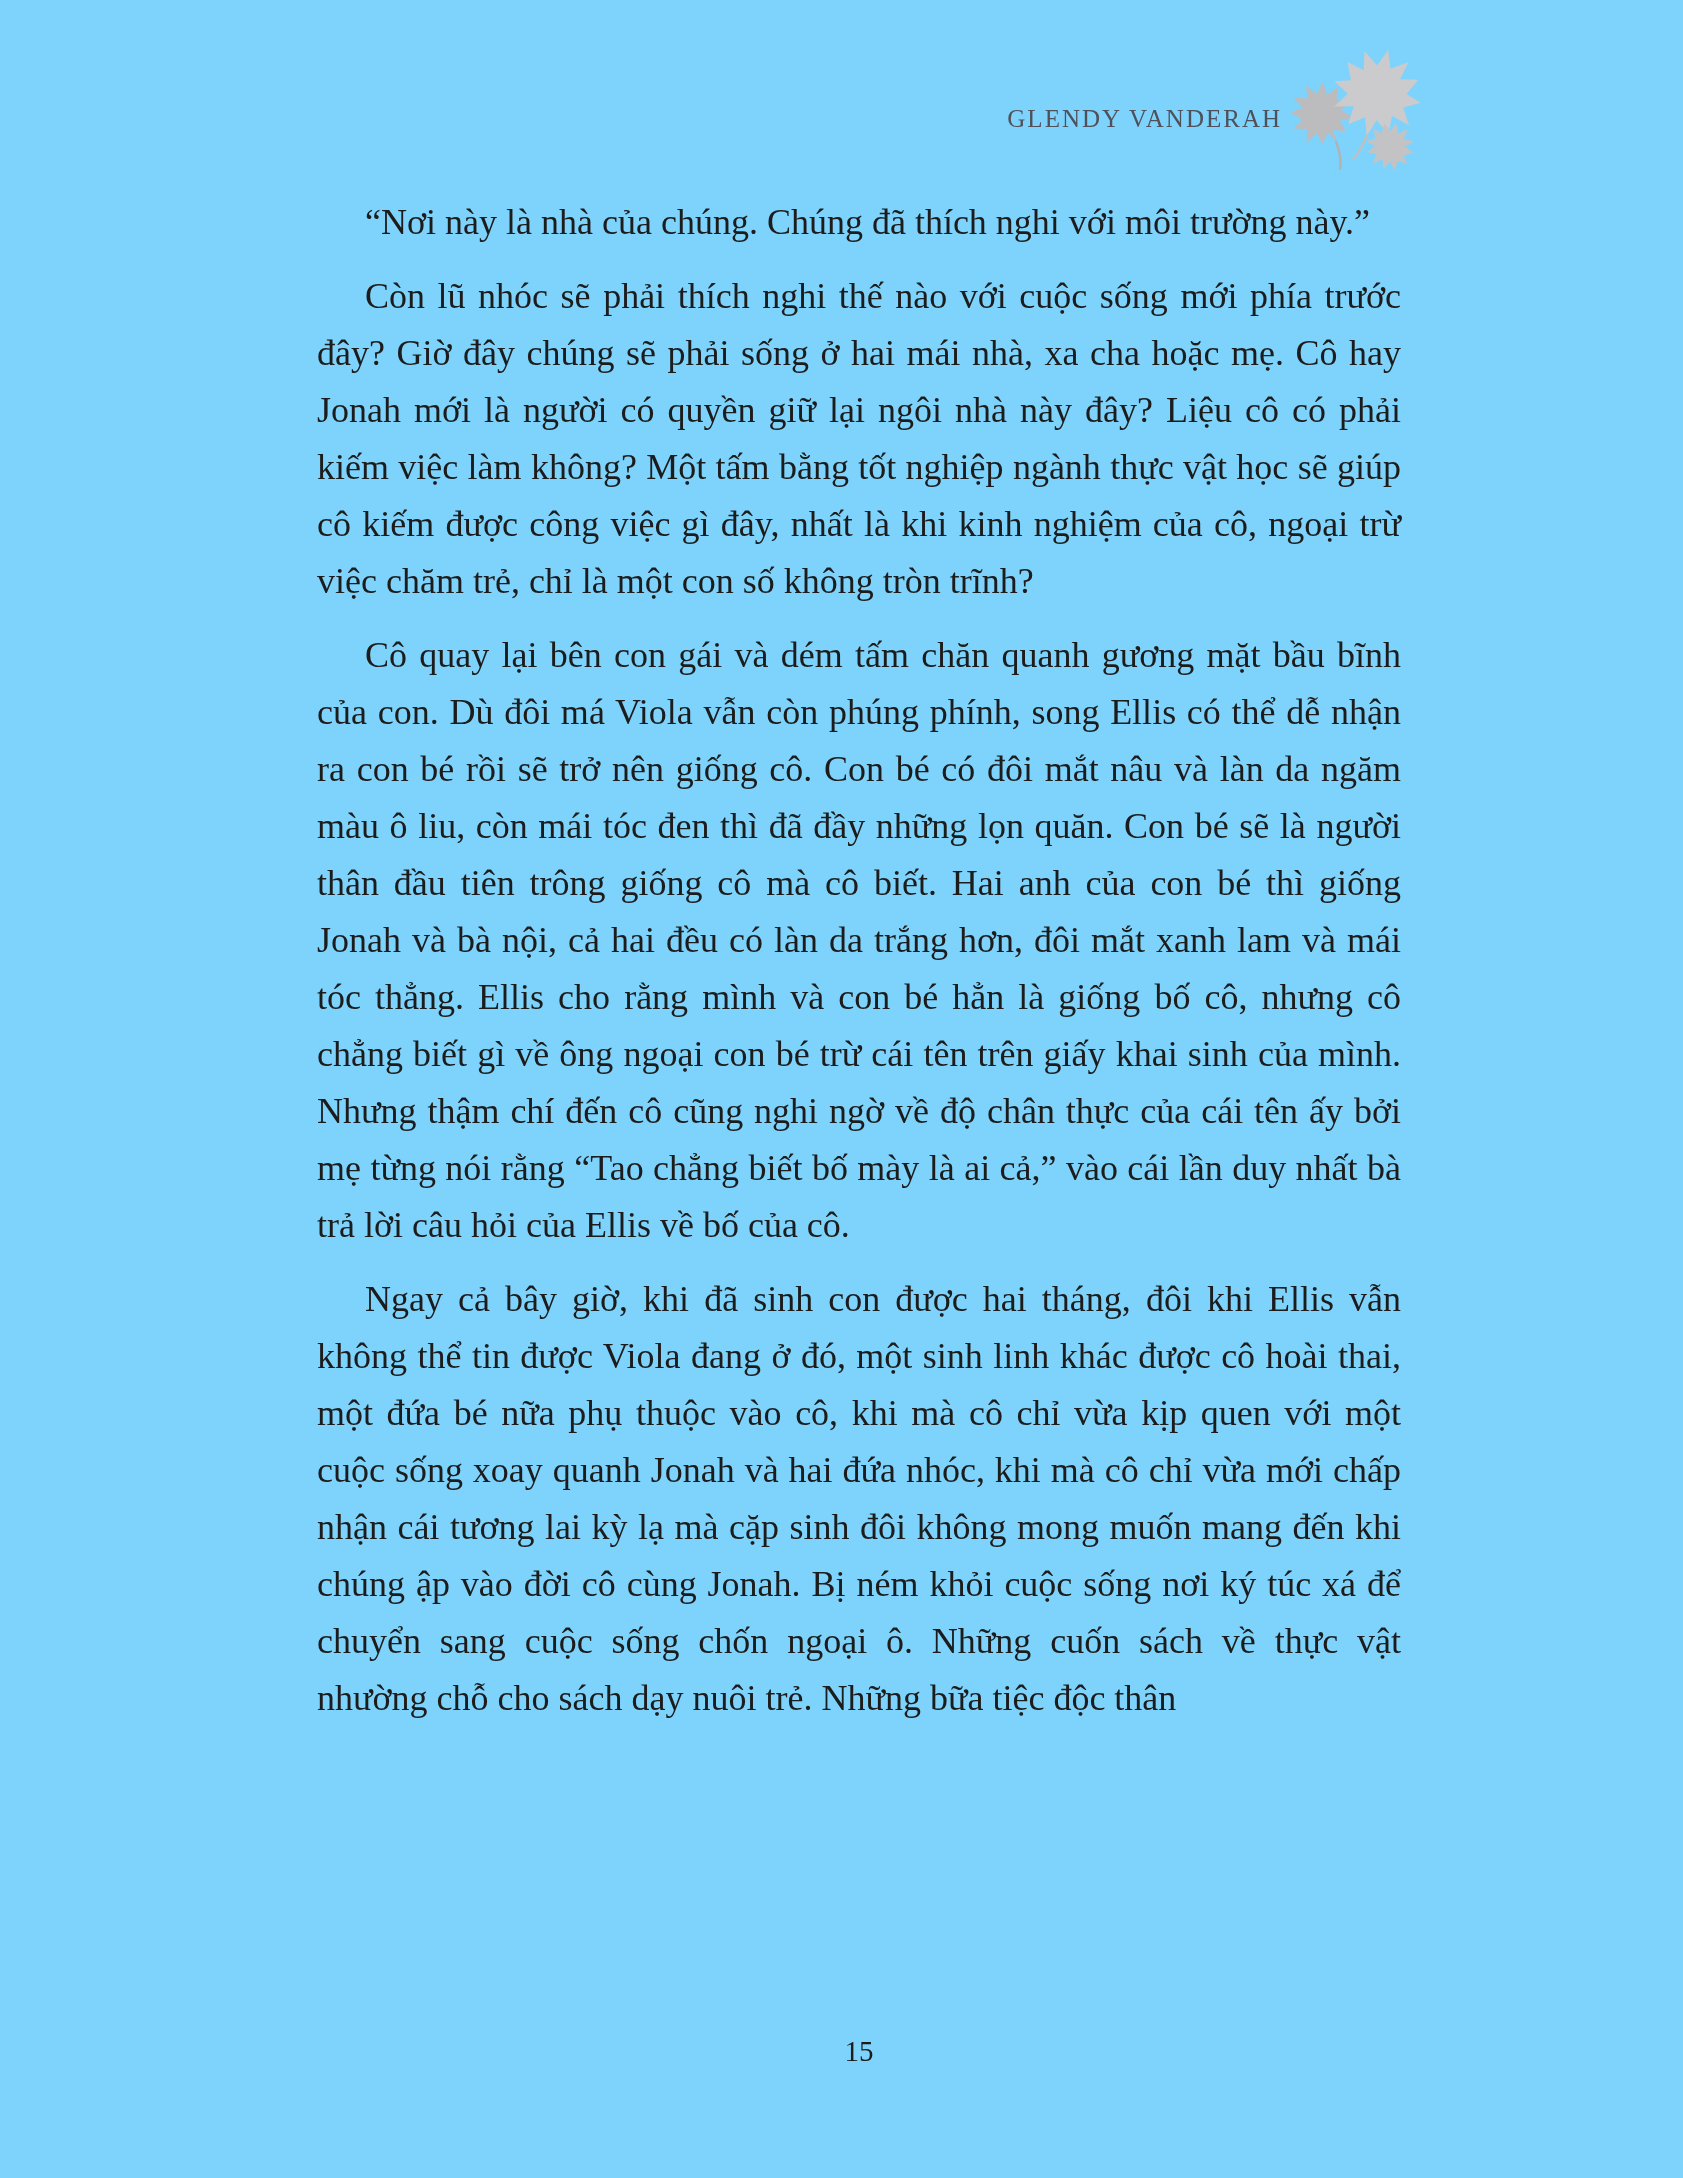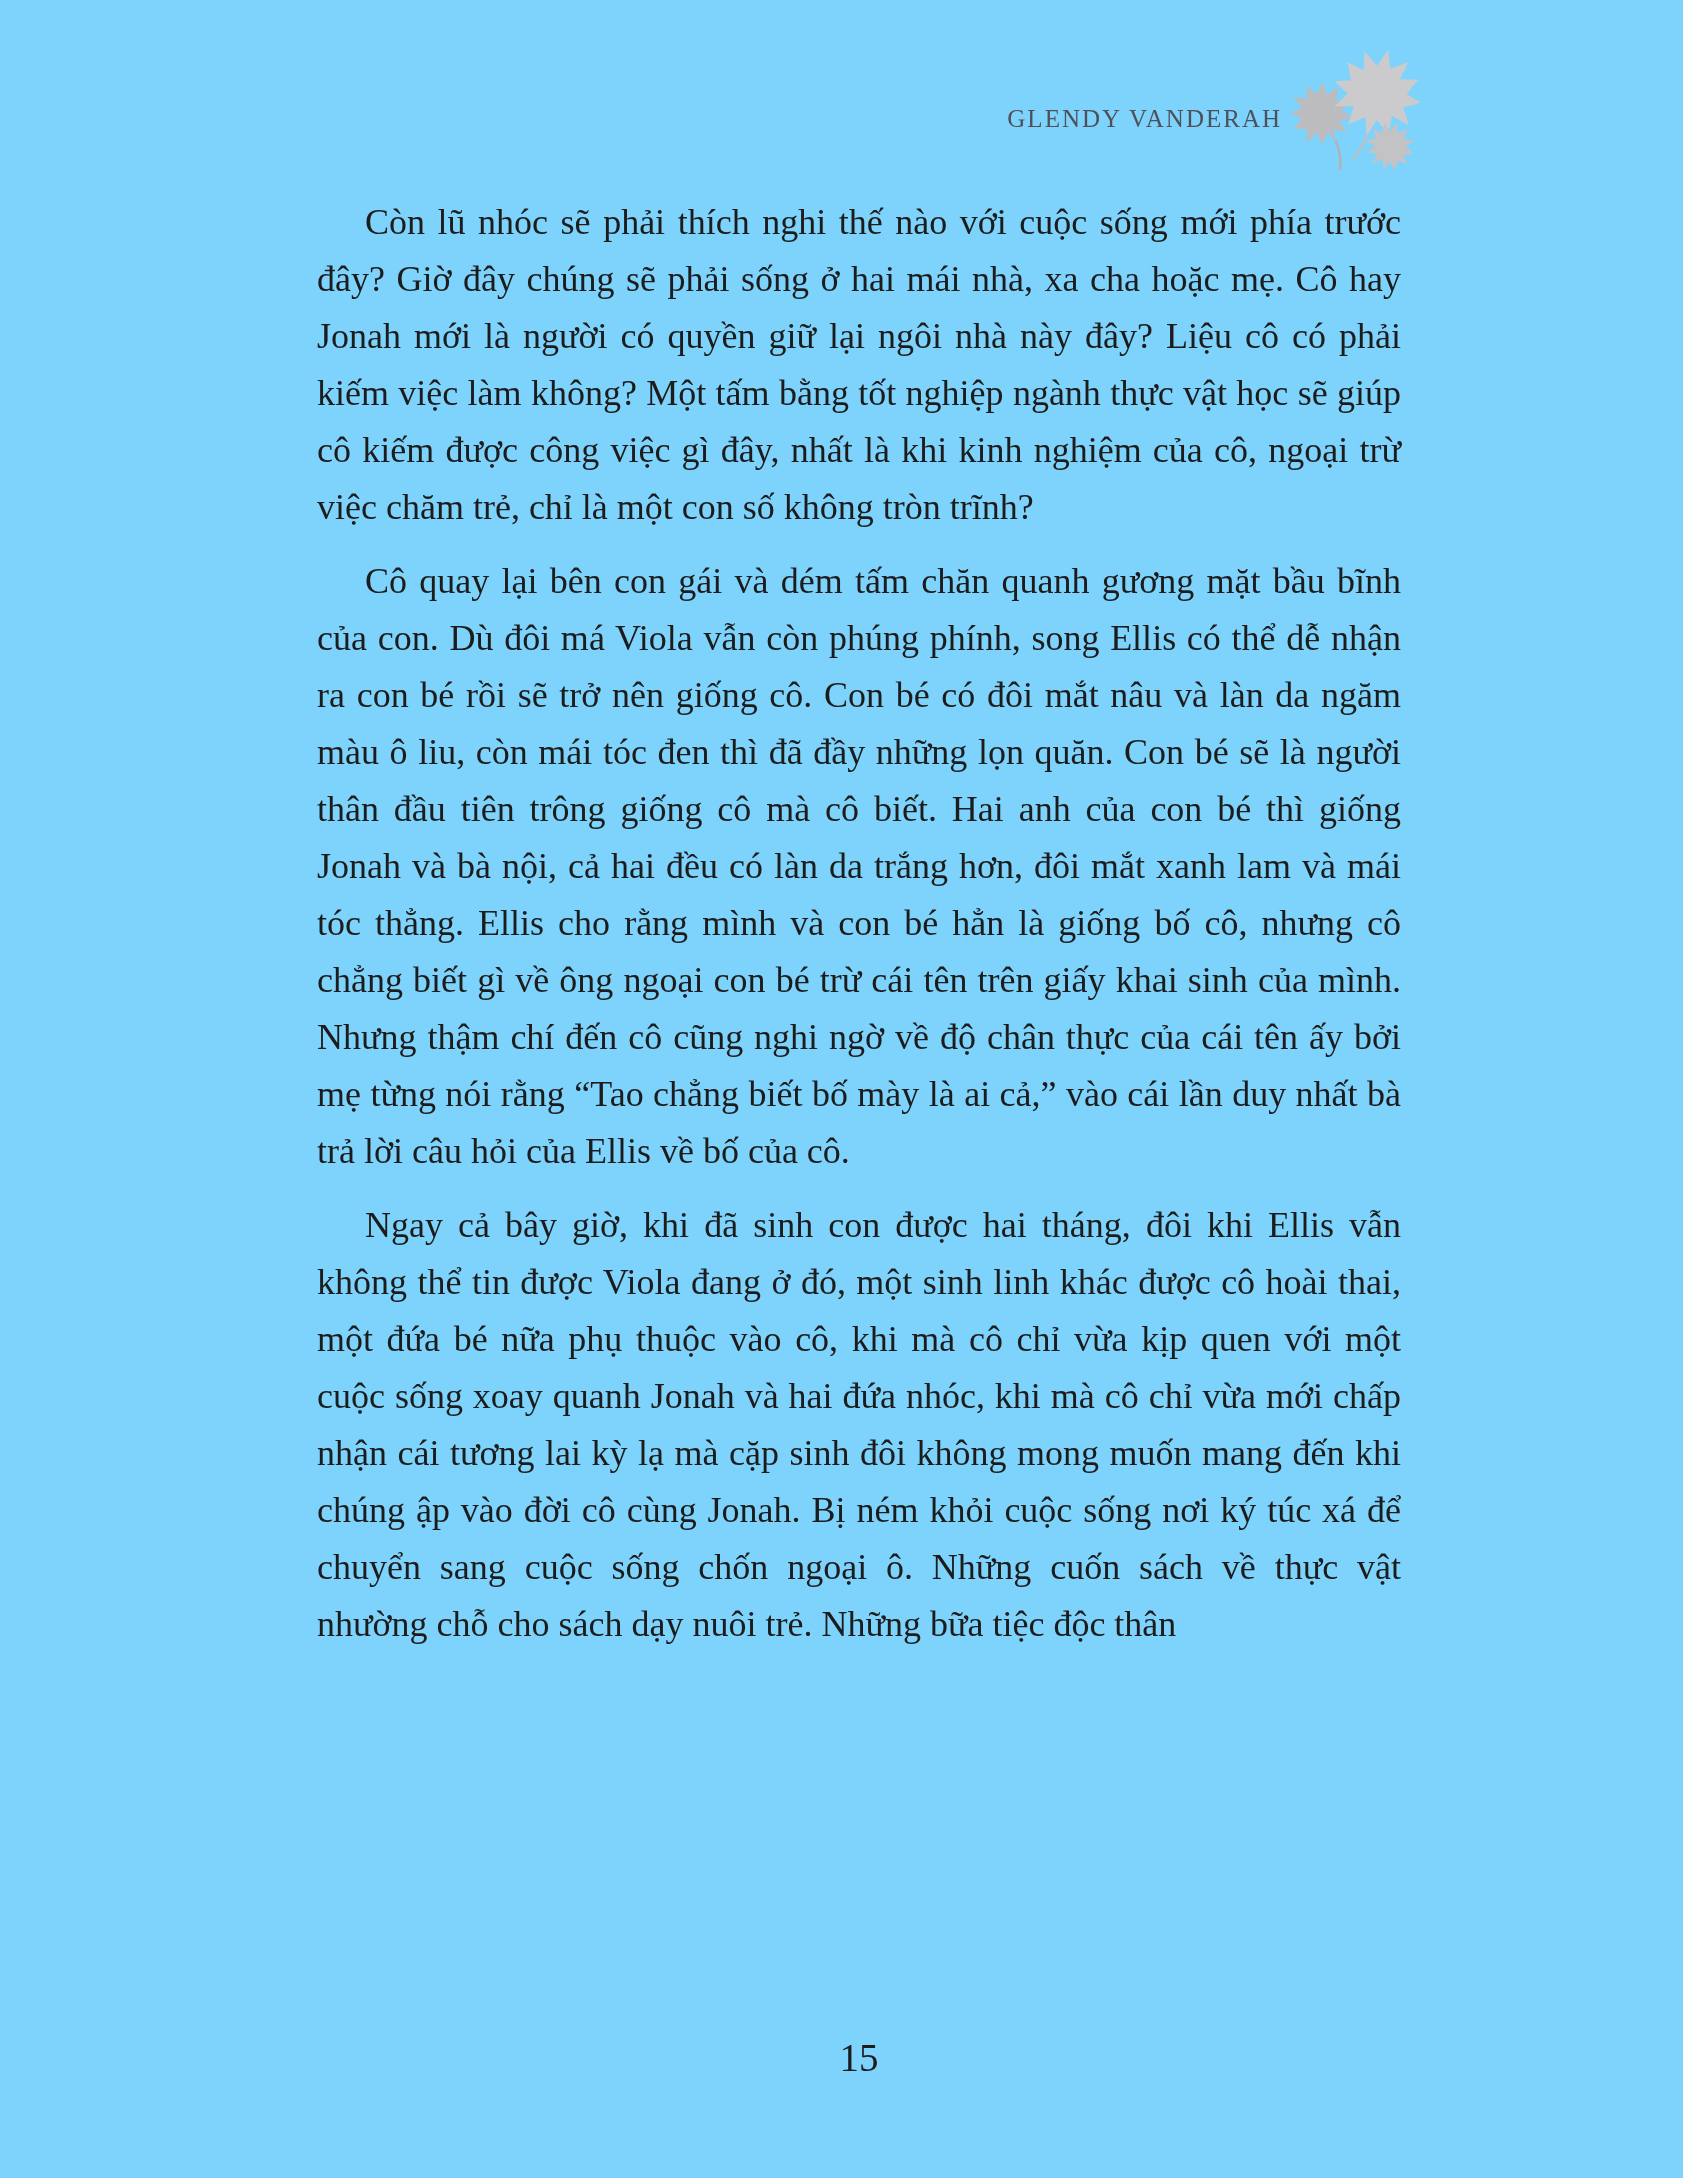--- a/index.html
+++ b/index.html
@@ -60,21 +60,21 @@
     margin-top: 17px;
   }
 
   
   .page-number {
     position: absolute;
     top: 2035px;
     left: 317px;
     width: 1084px;
     text-align: center;
-    font-size: 39px;
+    font-size: 29px;
     color: #1c1c1c;
   }
 </style>
 </head>
 <body>
 
 <div class="page">
 
   <div class="running-header">
     <span class="author">GLENDY VANDERAH</span>
@@ -93,20 +93,21 @@
         <path stroke="#bfbfc1" stroke-width="2.5" fill="none" d="M98,90 C97,102 95,110 90,118"></path>
       </g>
 
       <g transform="rotate(46 112 102)">
         <path fill="#c3c3c5" d="M112,76 L116,86 L125,80 L123,90 L133,89 L128,98 L137,101 L128,106 L133,115 L123,112 L124,122 L116,116 L112,126 L108,116 L100,122 L101,112 L91,115 L96,106 L87,101 L96,98 L91,89 L101,90 L99,80 L108,86 Z"></path>
       </g>
     </svg>
   </span>
 
   <main class="body-text">
+    <p>“Nơi này là nhà của chúng. Chúng đã thích nghi với môi trường này.”</p>
     <p>Còn lũ nhóc sẽ phải thích nghi thế nào với cuộc sống mới phía trước đây? Giờ đây chúng sẽ phải sống ở hai mái nhà, xa cha hoặc mẹ. Cô hay Jonah mới là người có quyền giữ lại ngôi nhà này đây? Liệu cô có phải kiếm việc làm không? Một tấm bằng tốt nghiệp ngành thực vật học sẽ giúp cô kiếm được công việc gì đây, nhất là khi kinh nghiệm của cô, ngoại trừ việc chăm trẻ, chỉ là một con số không tròn trĩnh?</p>
     <p>Cô quay lại bên con gái và dém tấm chăn quanh gương mặt bầu bĩnh của con. Dù đôi má Viola vẫn còn phúng phính, song Ellis có thể dễ nhận ra con bé rồi sẽ trở nên giống cô. Con bé có đôi mắt nâu và làn da ngăm màu ô liu, còn mái tóc đen thì đã đầy những lọn quăn. Con bé sẽ là người thân đầu tiên trông giống cô mà cô biết. Hai anh của con bé thì giống Jonah và bà nội, cả hai đều có làn da trắng hơn, đôi mắt xanh lam và mái tóc thẳng. Ellis cho rằng mình và con bé hẳn là giống bố cô, nhưng cô chẳng biết gì về ông ngoại con bé trừ cái tên trên giấy khai sinh của mình. Nhưng thậm chí đến cô cũng nghi ngờ về độ chân thực của cái tên ấy bởi mẹ từng nói rằng “Tao chẳng biết bố mày là ai cả,” vào cái lần duy nhất bà trả lời câu hỏi của Ellis về bố của cô.</p>
     <p>Ngay cả bây giờ, khi đã sinh con được hai tháng, đôi khi Ellis vẫn không thể tin được Viola đang ở đó, một sinh linh khác được cô hoài thai, một đứa bé nữa phụ thuộc vào cô, khi mà cô chỉ vừa kịp quen với một cuộc sống xoay quanh Jonah và hai đứa nhóc, khi mà cô chỉ vừa mới chấp nhận cái tương lai kỳ lạ mà cặp sinh đôi không mong muốn mang đến khi chúng ập vào đời cô cùng Jonah. Bị ném khỏi cuộc sống nơi ký túc xá để chuyển sang cuộc sống chốn ngoại ô. Những cuốn sách về thực vật nhường chỗ cho sách dạy nuôi trẻ. Những bữa tiệc độc thân</p>
   </main>
 
   <div class="page-number">15</div>
 
 </div>
 
 

